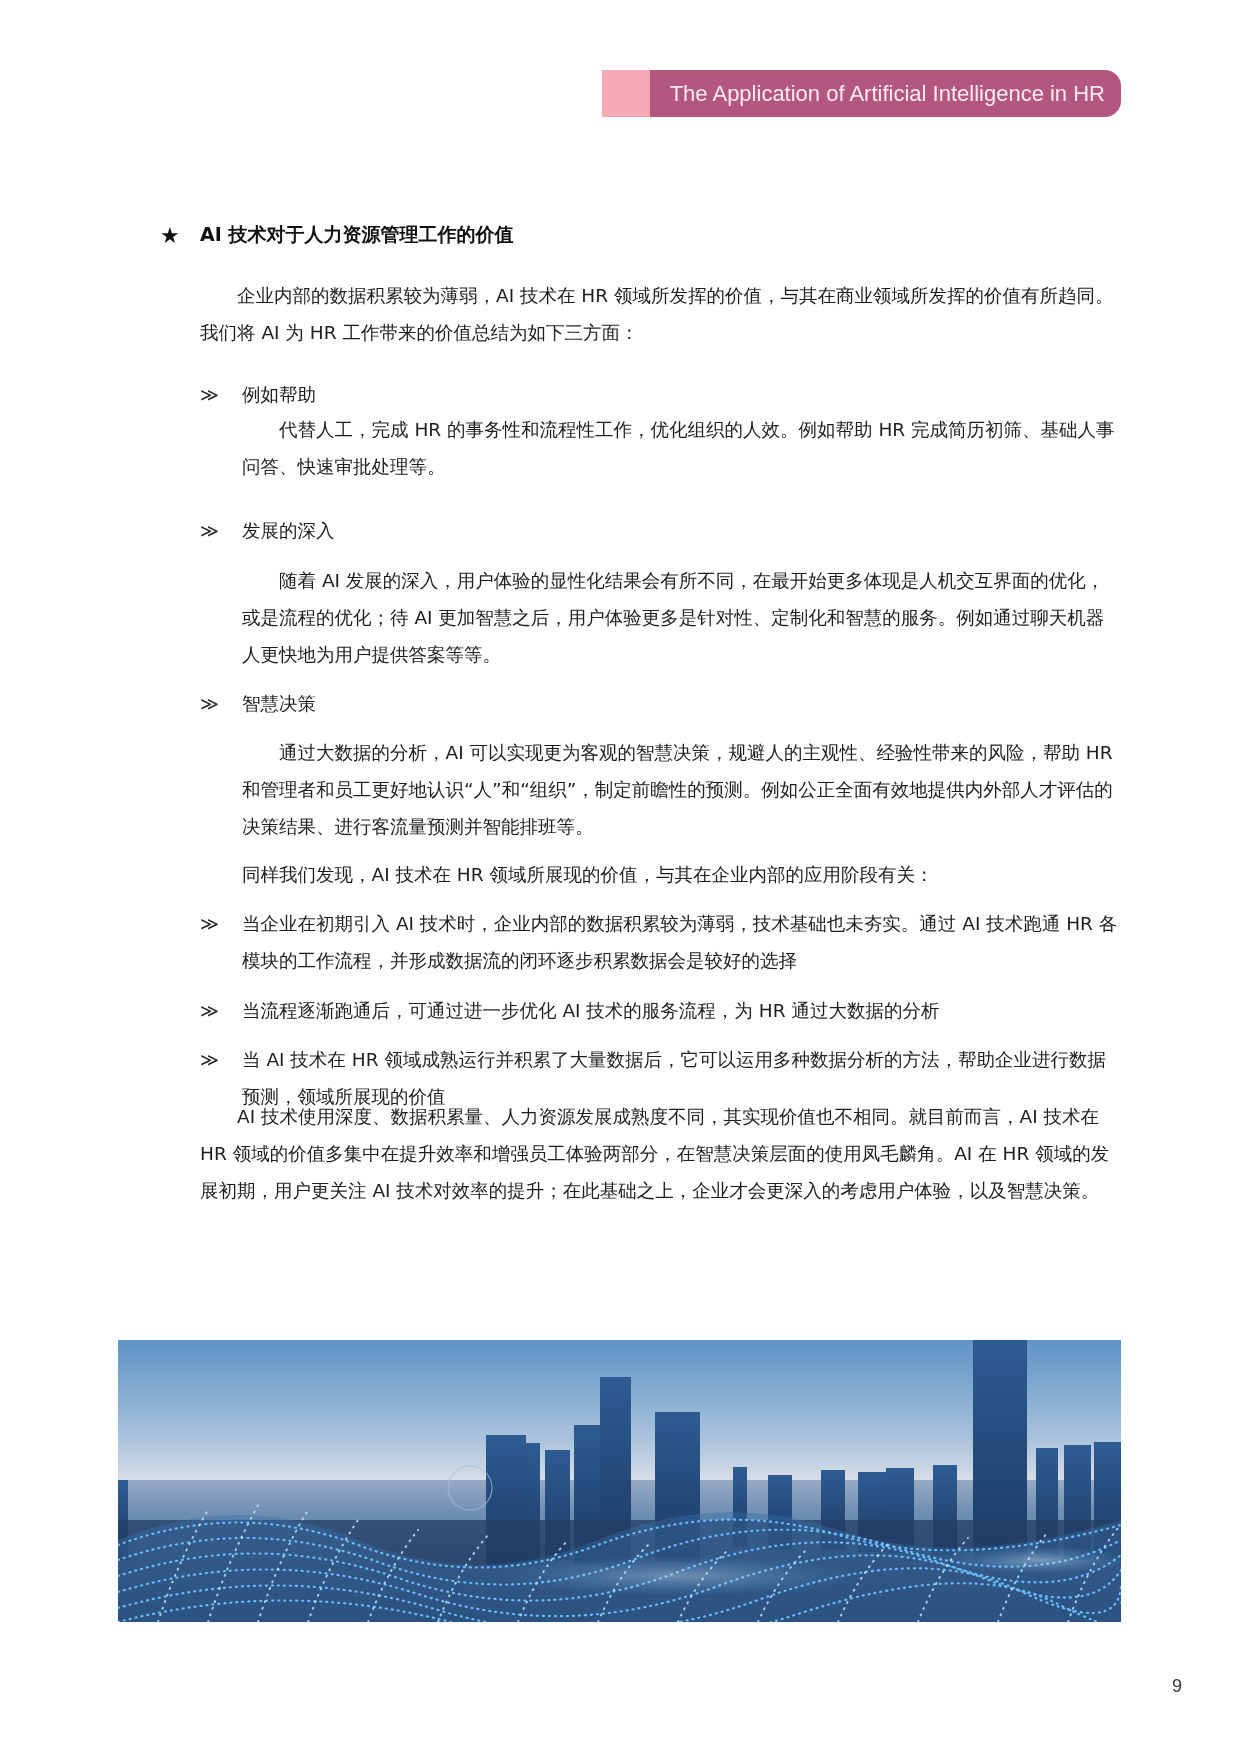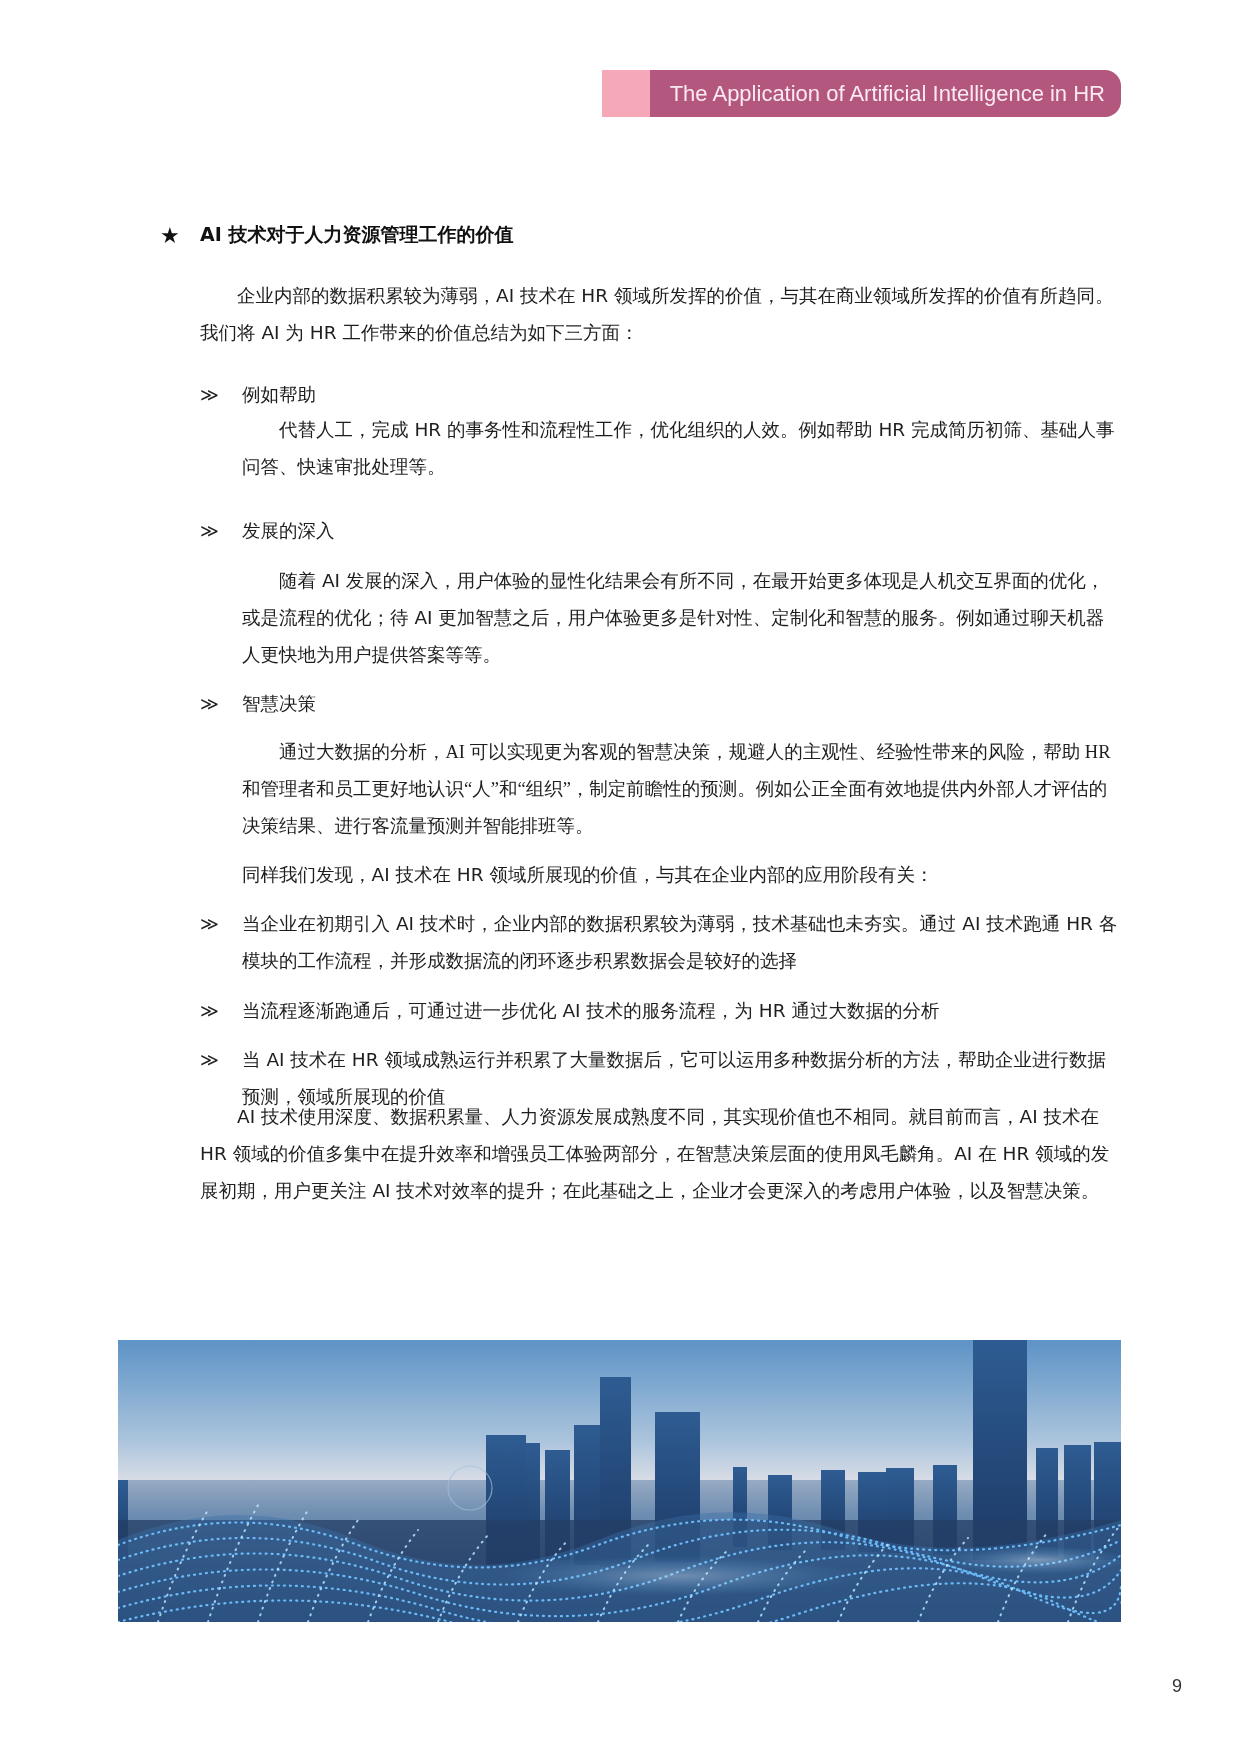--- a/index.html
+++ b/index.html
@@ -148,21 +148,21 @@
 <div class="content" style="top:562px;">
   <p class="sub-para indent">随着 AI 发展的深入，用户体验的显性化结果会有所不同，在最开始更多体现是人机交互界面的优化，或是流程的优化；待 AI 更加智慧之后，用户体验更多是针对性、定制化和智慧的服务。例如通过聊天机器人更快地为用户提供答案等等。</p>
 </div>
 
 <div class="content" style="top:685px;">
   <div class="bullet-head">
     <span class="bullet-icon">≫</span>
     <span class="bullet-body">智慧决策</span>
   </div>
 </div>
-<div class="content" style="top:734px;font-family:Liberation Serif, serif;">
+<div class="content" style="top:734px;">
   <p class="sub-para indent">通过大数据的分析，AI 可以实现更为客观的智慧决策，规避人的主观性、经验性带来的风险，帮助 HR 和管理者和员工更好地认识“人”和“组织”，制定前瞻性的预测。例如公正全面有效地提供内外部人才评估的决策结果、进行客流量预测并智能排班等。</p>
 </div>
 
 <div class="content" style="top:856px;">
   <p class="sub-para">同样我们发现，AI 技术在 HR 领域所展现的价值，与其在企业内部的应用阶段有关：</p>
 </div>
 
 <div class="content" style="top:905px;">
   <div class="bullet-head">
     <span class="bullet-icon">≫</span>

